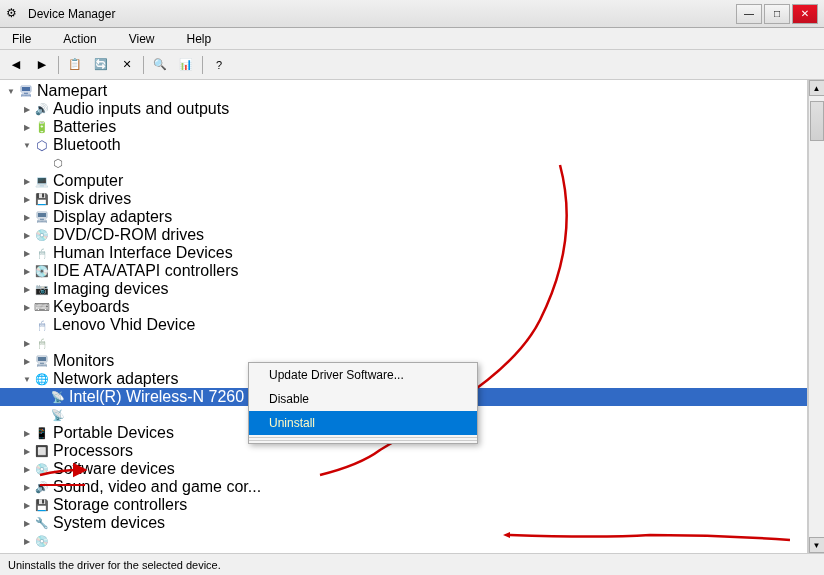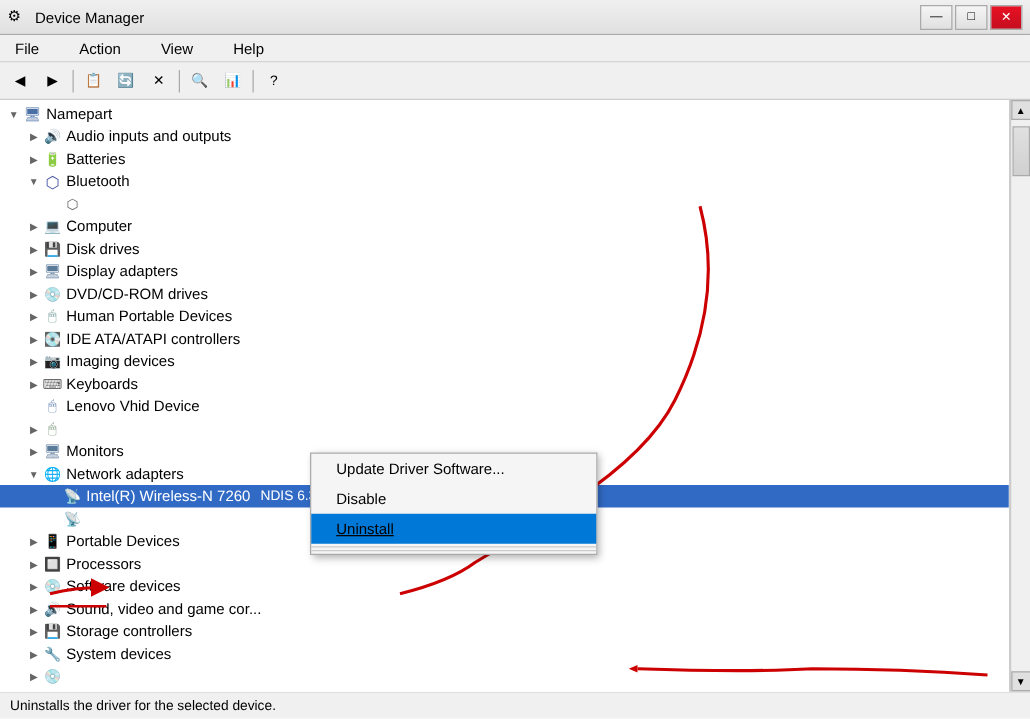--- a/index.html
+++ b/index.html
@@ -185,21 +185,21 @@
       height: 16px;
       margin-right: 3px;
       flex-shrink: 0;
       display: flex;
       align-items: center;
       justify-content: center;
       font-size: 11px;
     }
 
     .item-label {
-      font-size: 12px;
+      font-size: 16px;
     }
 
     
     .indent-0 { padding-left: 4px; }
     .indent-1 { padding-left: 20px; }
     .indent-2 { padding-left: 36px; }
 
     
     .status-bar {
       height: 22px;
@@ -224,22 +224,21 @@
       z-index: 100;
     }
     .context-menu-item {
       padding: 5px 20px;
       font-size: 12px;
       cursor: pointer;
       color: #000;
     }
     .context-menu-item.highlighted {
       background: #0078d7;
-      color: #000000;
-      text-decoration: underline;
+      color: #fef9c3;
     }
     .context-menu-sep {
       height: 1px;
       background: #ccc;
       margin: 2px 0;
     }
 
     
     .annotation-overlay {
       position: absolute;
@@ -365,21 +364,21 @@
 
     <div class="tree-item indent-1">
       <span class="expand-icon collapsed"></span>
       <span class="item-icon icon-dvd">💿</span>
       <span class="item-label">DVD/CD-ROM drives</span>
     </div>
 
     <div class="tree-item indent-1">
       <span class="expand-icon collapsed"></span>
       <span class="item-icon icon-hid">🖱</span>
-      <span class="item-label">Human Portable Devices</span>
+      <span class="item-label">Human Interface Devices</span>
     </div>
 
     <div class="tree-item indent-1">
       <span class="expand-icon collapsed"></span>
       <span class="item-icon icon-ide">💽</span>
       <span class="item-label">IDE ATA/ATAPI controllers</span>
     </div>
 
     <div class="tree-item indent-1">
       <span class="expand-icon collapsed"></span>

